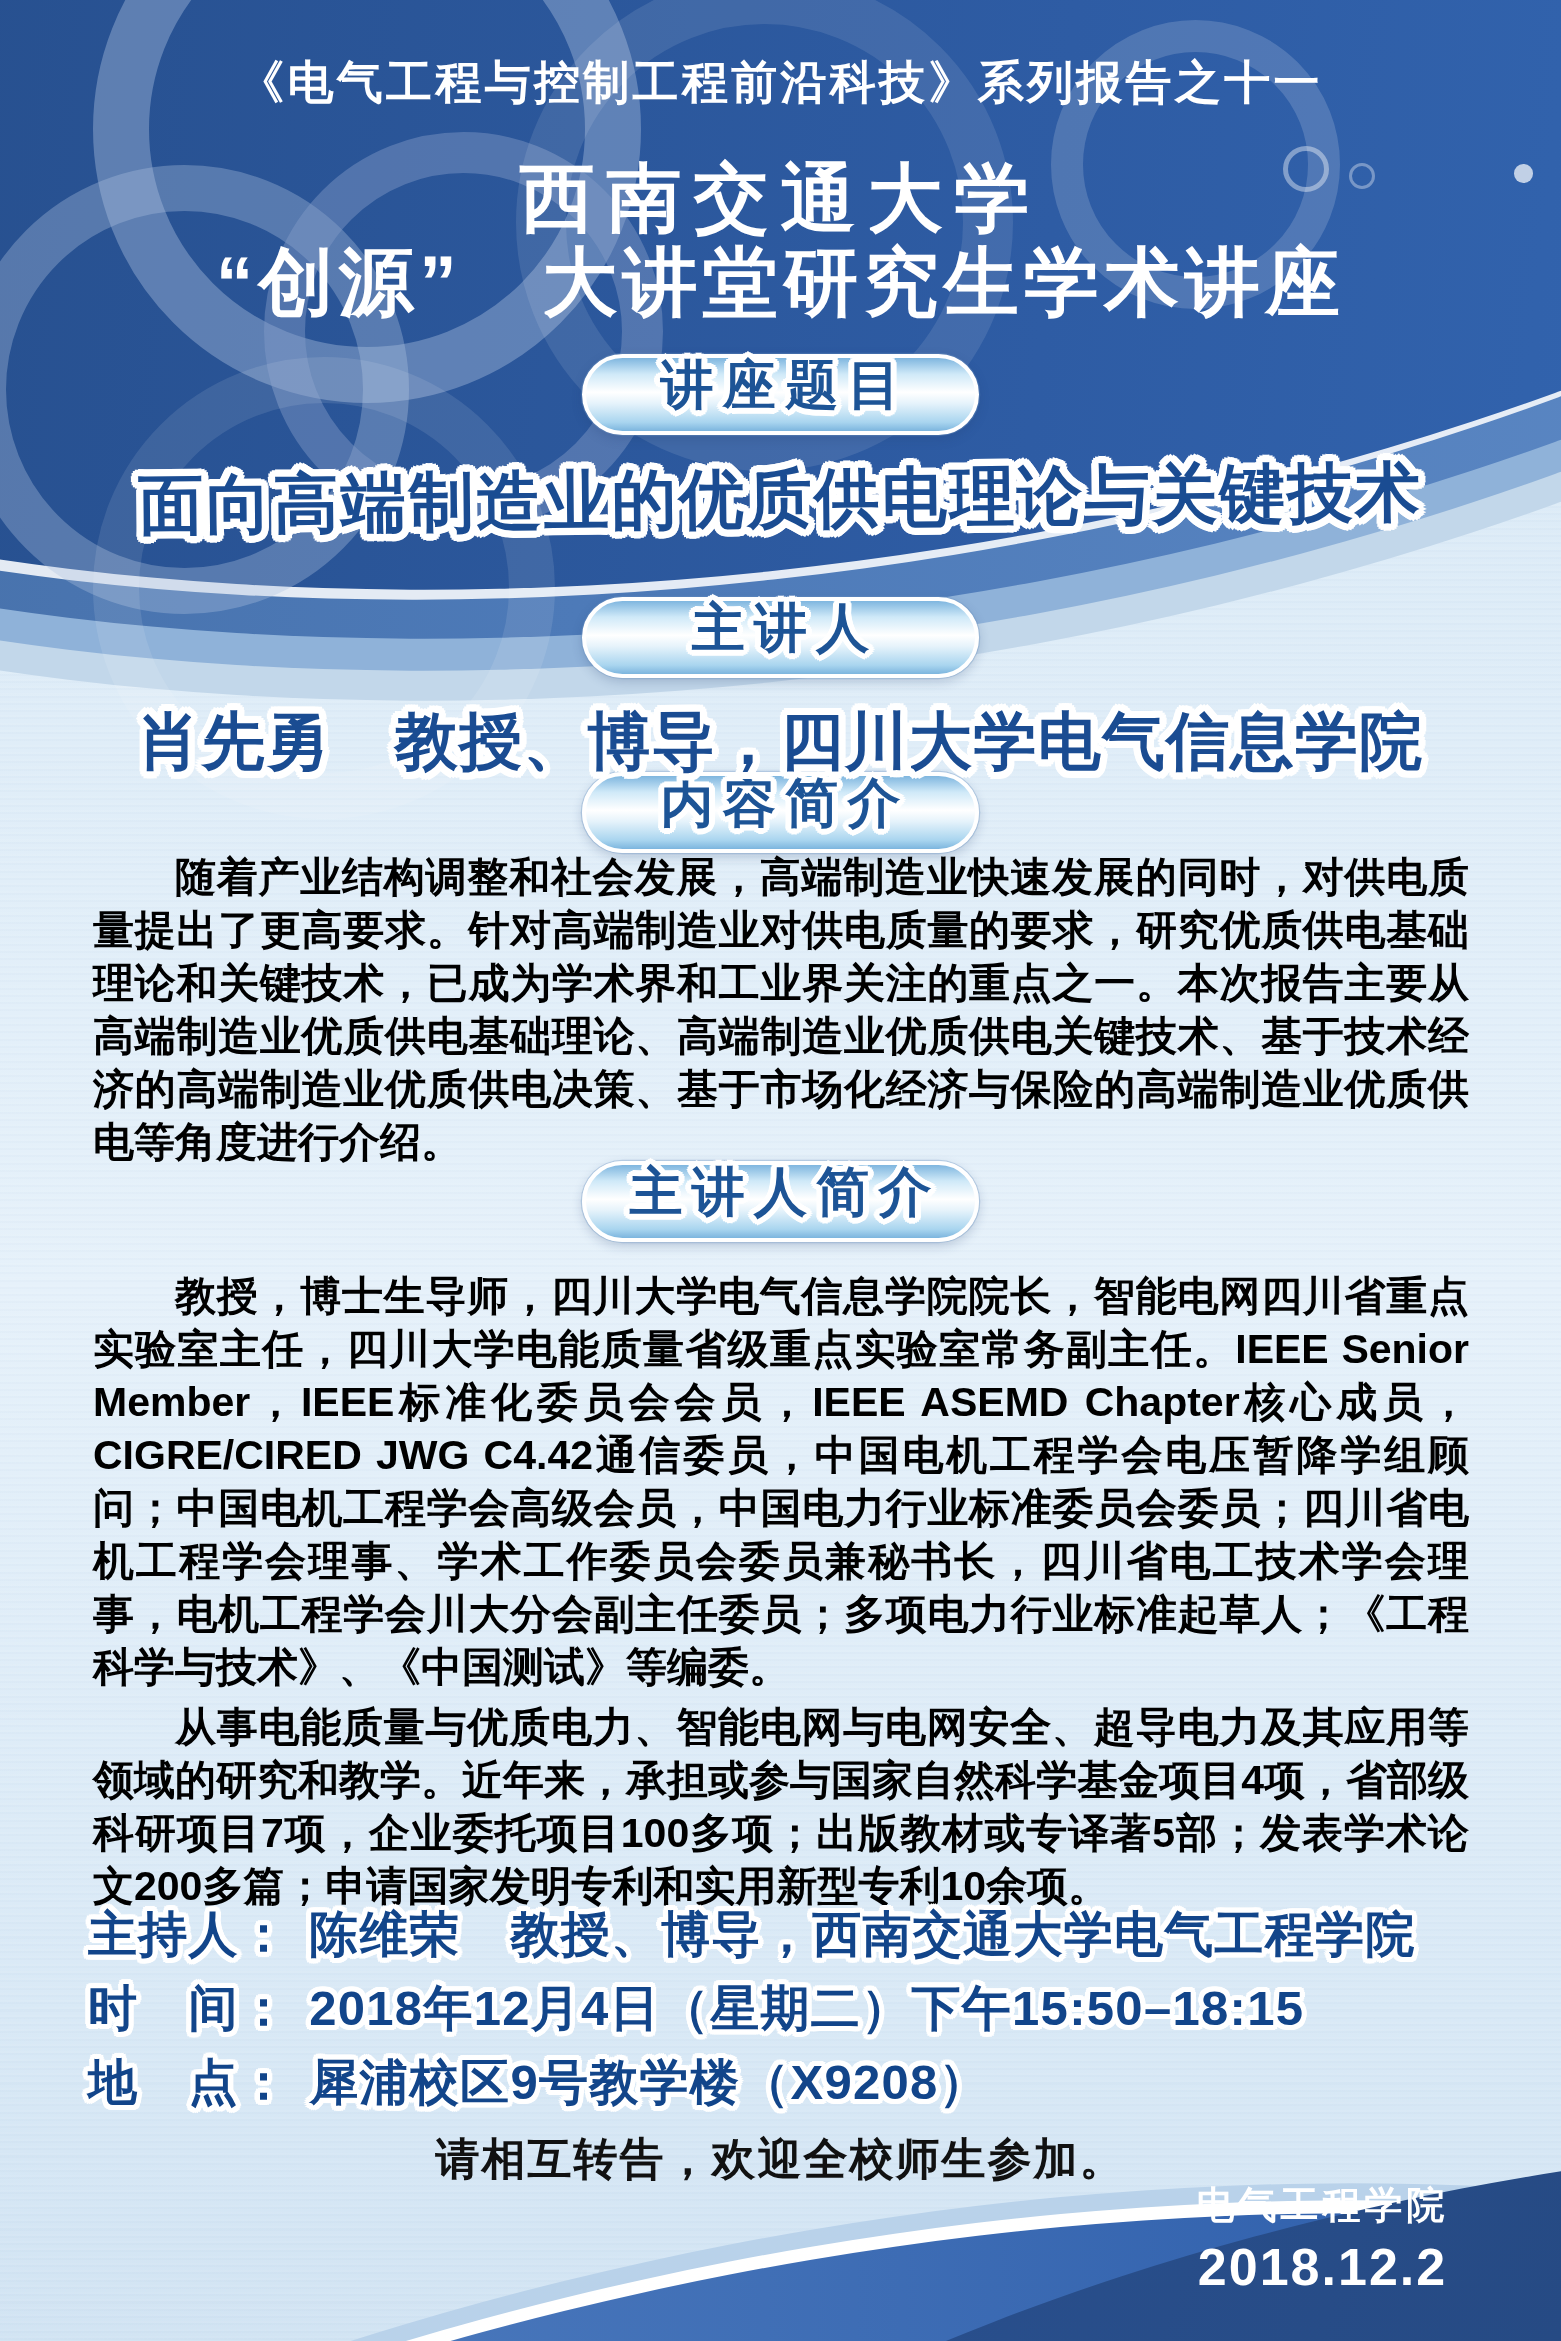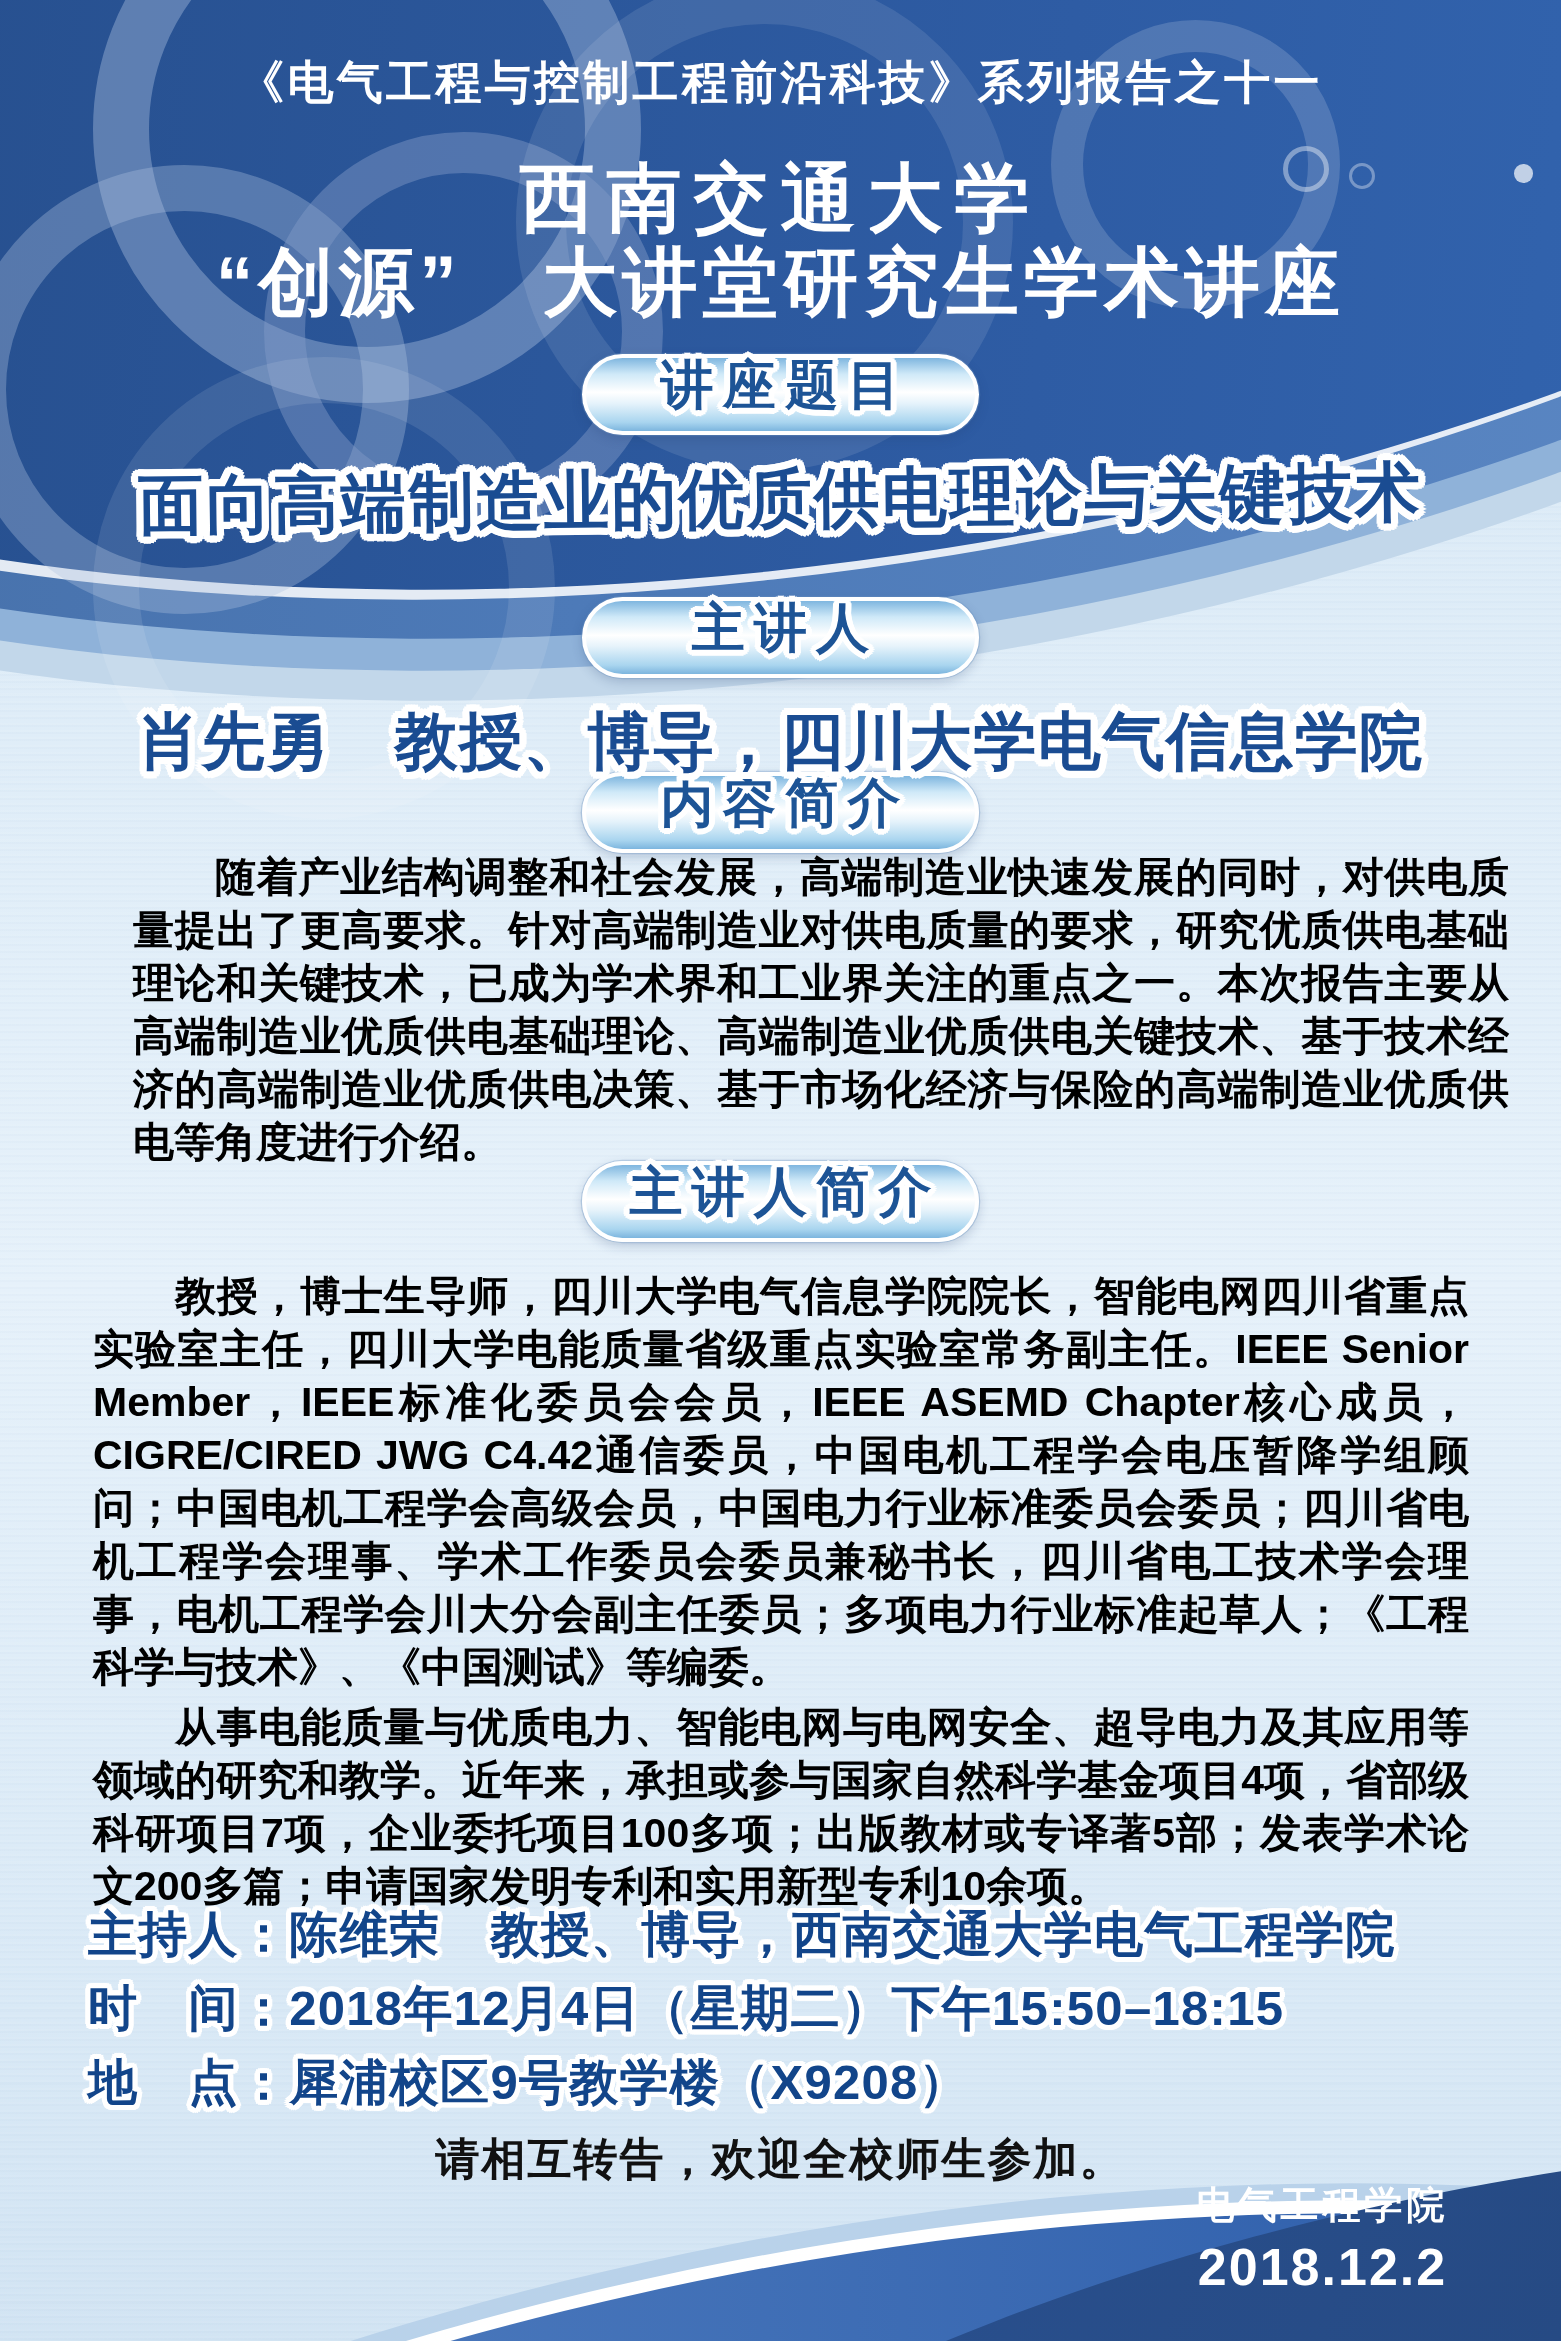--- a/index.html
+++ b/index.html
@@ -83,26 +83,26 @@
   .pill-topic{top:354px;}
   .pill-speaker{top:597px;}
   .pill-abstract{top:772px;}
   .pill-bio{top:1161px;}
   
   .para{
     position:absolute;z-index:10;left:93px;width:1376px;
     font-size:41px;line-height:53px;font-weight:bold;color:#000;
     text-align:justify;text-indent:2em;margin:0;
   }
-  .abstract-para{top:851px;margin-left:40px;}
+  .abstract-para{top:851px;}
   .bio-para-1{top:1270px;}
   .bio-para-2{top:1701px;}
   
   .info-block{position:absolute;z-index:10;left:88px;top:1898px;width:1401px;}
-  .info-row{height:74px;display:flex;align-items:center;font-size:49px;letter-spacing:1.3px;}
+  .info-row{height:74px;display:flex;align-items:center;font-size:49px;letter-spacing:1.3px;gap:20px;}
   
   .footer-note{top:2130px;font-size:44px;font-weight:600;color:#111;letter-spacing:2px;}
   .signoff{position:absolute;z-index:10;left:1124px;width:397px;text-align:center;color:#fff;font-weight:600;}
   .signoff-org{top:2180px;font-size:38px;letter-spacing:4px;}
   .signoff-date{top:2237px;font-size:52px;letter-spacing:2px;}
 </style>
 </head>
 <body>
 
 <div class="page">

